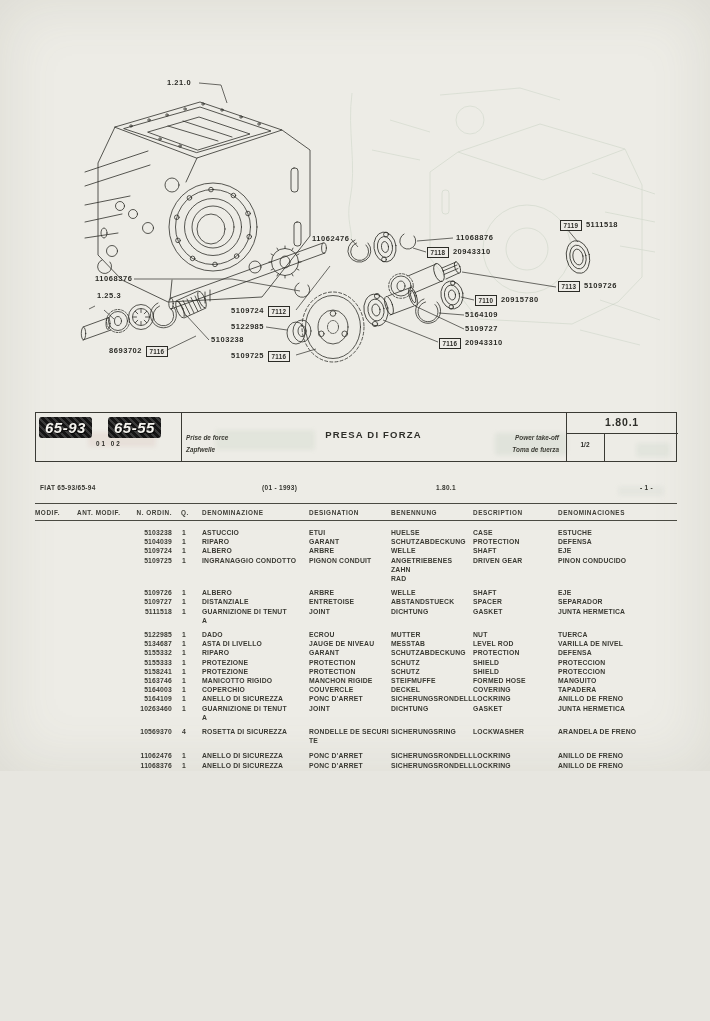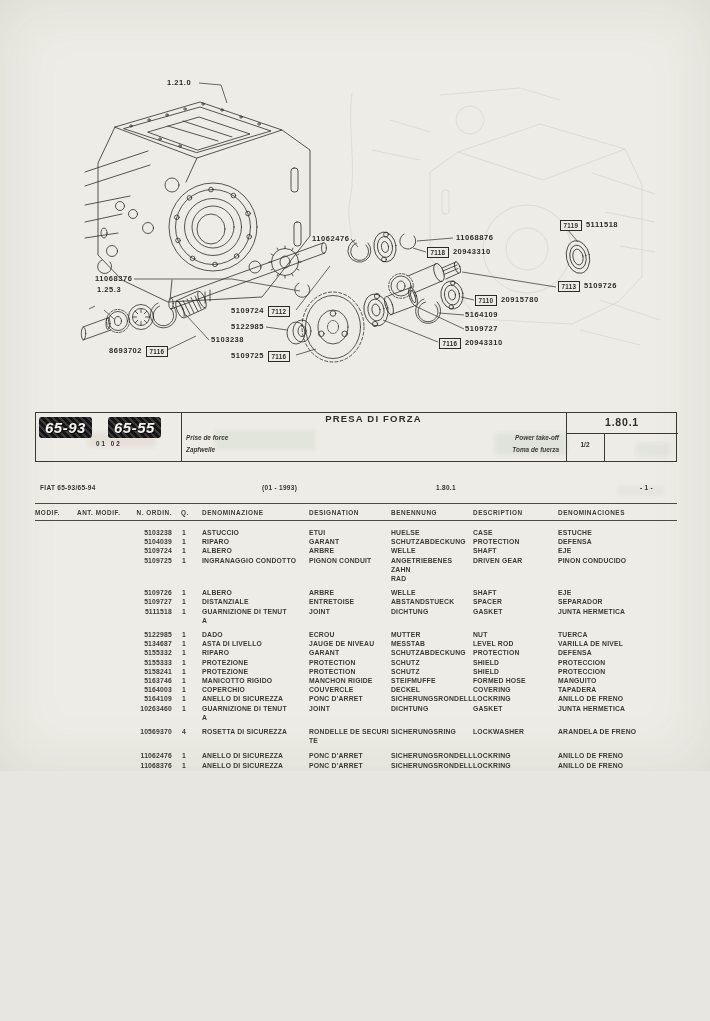--- a/index.html
+++ b/index.html
@@ -20,21 +20,21 @@
   .v1{left:145px;top:0;width:1px;height:100%;}
   .v2{left:530px;top:0;width:1px;height:100%;}
   .h1{left:530px;top:20px;width:112px;height:1px;}
   .v3{left:568px;top:20px;width:1px;height:28px;}
   .badge{position:absolute;top:4px;height:21px;line-height:21px;padding:0 6px;border-radius:3px;
          background:repeating-linear-gradient(45deg,#141414 0 3px,#3b3b3b 3px 5px);
          color:#f4f3ee;font-weight:800;font-style:italic;font-size:15px;letter-spacing:0.5px;
          text-shadow:1px 1px 0 rgba(0,0,0,0.8);}
   .b1{left:3px;} .b2{left:72px;}
   .code-small{position:absolute;left:60px;top:27px;font-size:6.3px;font-weight:700;letter-spacing:2px;}
-  .band-title{position:absolute;left:145px;top:0;width:385px;text-align:center;
+  .band-title{position:absolute;left:145px;top:16px;width:385px;text-align:center;
               font-size:9.5px;font-weight:700;letter-spacing:1.2px;}
   .sub{position:absolute;font-size:6.4px;font-style:italic;font-weight:600;color:#3c3c35;}
   .fr{left:150px;top:21px;} .de{left:150px;top:33px;}
   .en{right:117px;top:21px;} .es{right:117px;top:33px;}
   .section-code{position:absolute;left:530px;top:3px;width:112px;text-align:center;
                 font-size:10.5px;font-weight:700;letter-spacing:0.8px;}
   .sheet{position:absolute;left:530px;top:28px;width:38px;text-align:center;font-size:6.5px;font-weight:700;}
   
   .subheader{position:absolute;left:0;top:484px;width:710px;height:14px;
              font-size:6.5px;font-weight:600;letter-spacing:0.3px;color:#35352f;}
@@ -252,21 +252,21 @@
           <span class="refbox">7119</span>
           <span>5111518</span>
         </div>
         <div class="dlabel" style="left: 558px; top: 281px;">
           <span class="refbox">7113</span>
           <span>5109726</span>
         </div>
         <div class="dlabel" style="left: 95px; top: 275px;">
           <span>11068376</span>
         </div>
-        <div class="dlabel" style="left: 97px; top: 286px; text-align: center;">
+        <div class="dlabel" style="left: 97px; top: 292px; text-align: center;">
           <span>1.25.3</span>
         </div>
         <div class="dlabel" style="left: 109px; top: 346px;">
           <span>8693702</span>
           <span class="refbox">7116</span>
         </div>
         <div class="dlabel" style="left: 211px; top: 336px;">
           <span>5103238</span>
         </div>
         <div class="dlabel" style="left: 231px; top: 306px;">

